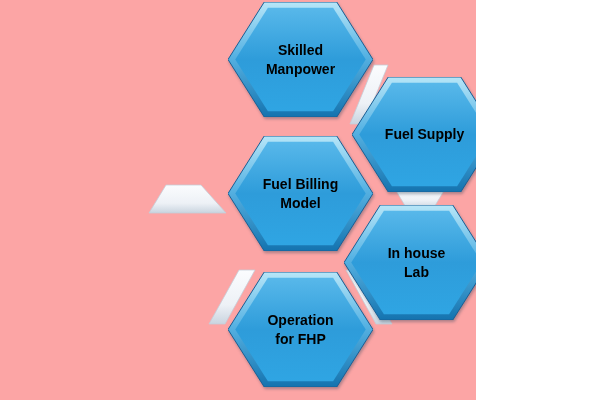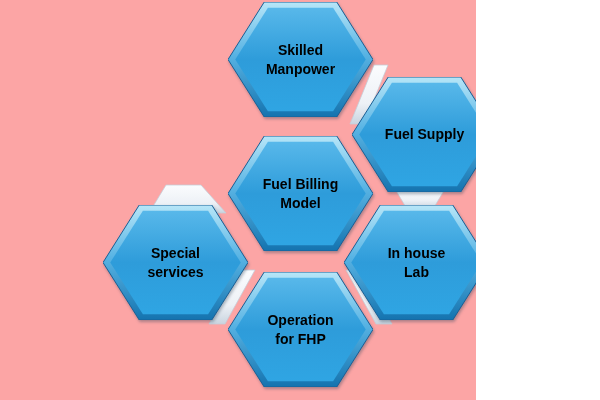--- a/index.html
+++ b/index.html
@@ -107,28 +107,20 @@
 
   <div class="hex" style="left:228px;top:272px">
     <svg width="145" height="115" viewBox="0 0 145 115">
       <polygon class="hex-outer" fill="url(#gradBevel)" points="36.25,0 108.75,0 145,57.5 108.75,115 36.25,115 0,57.5"></polygon>
       <polygon fill="url(#gradBody)" points="39.9,5.75 105.1,5.75 137.75,57.5 105.1,109.25 39.9,109.25 7.25,57.5"></polygon>
     </svg>
     <div class="hex-label">Operation
 for FHP</div>
   </div>
 
-  <div class="hex" style="left:103px;top:205px">
-    <svg width="145" height="115" viewBox="0 0 145 115">
-      <polygon class="hex-outer" fill="url(#gradBevel)" points="36.25,0 108.75,0 145,57.5 108.75,115 36.25,115 0,57.5"></polygon>
-      <polygon fill="url(#gradBody)" points="39.9,5.75 105.1,5.75 137.75,57.5 105.1,109.25 39.9,109.25 7.25,57.5"></polygon>
-    </svg>
-    <div class="hex-label">Special
-services</div>
-  </div>
 
 
   <div class="hex" style="left:228px;top:136px">
     <svg width="145" height="115" viewBox="0 0 145 115">
       <polygon class="hex-outer" fill="url(#gradBevel)" points="36.25,0 108.75,0 145,57.5 108.75,115 36.25,115 0,57.5"></polygon>
       <polygon fill="url(#gradBody)" points="39.9,5.75 105.1,5.75 137.75,57.5 105.1,109.25 39.9,109.25 7.25,57.5"></polygon>
     </svg>
     <div class="hex-label">Fuel Billing
 Model</div>
   </div>

